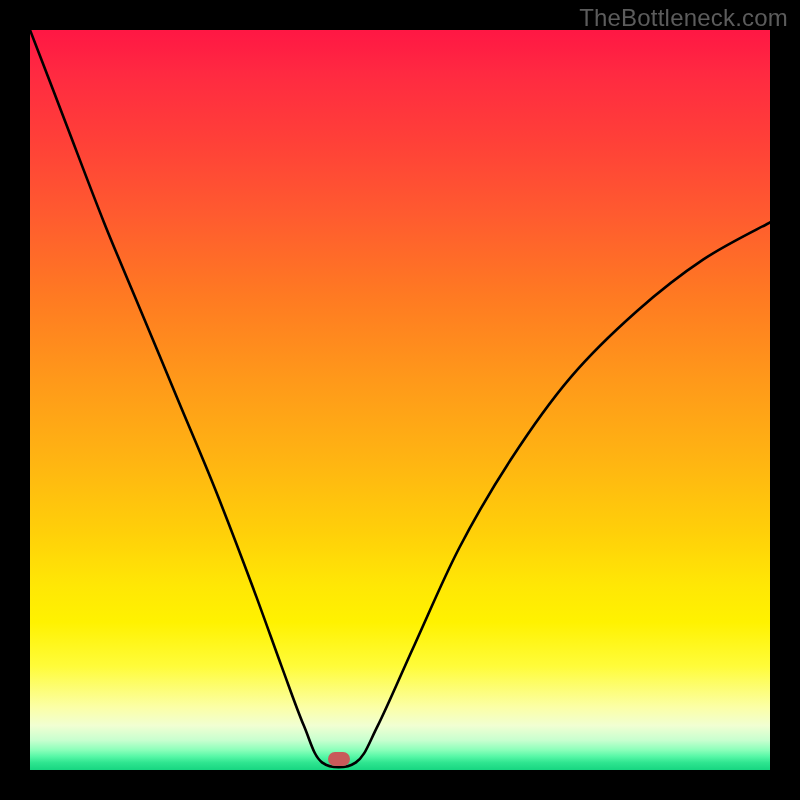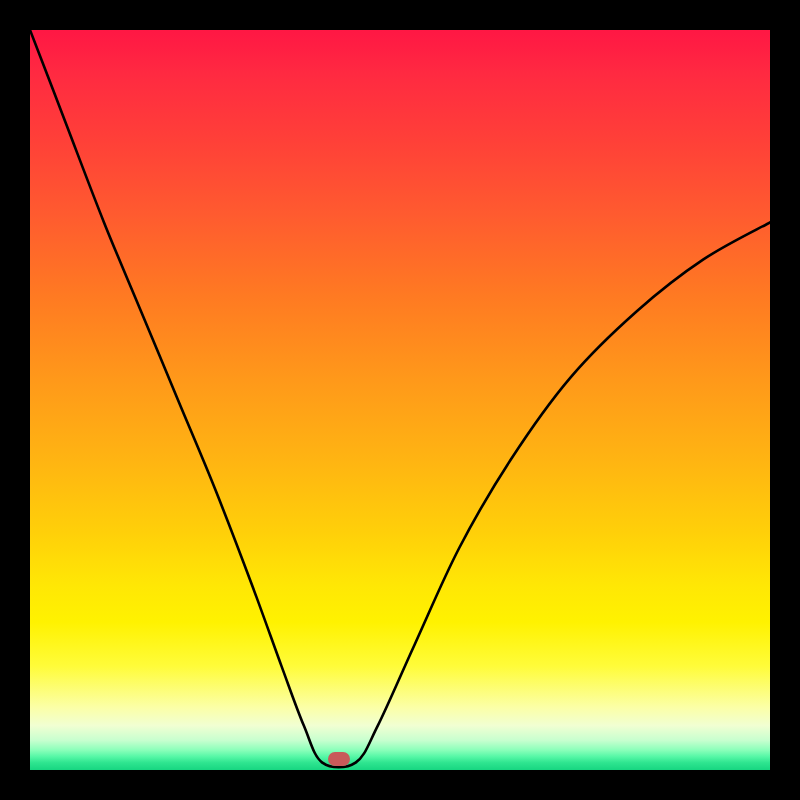--- a/index.html
+++ b/index.html
@@ -81,20 +81,21 @@
     background: #c85a5a;
     z-index: 3;
     transform: translate(-50%, -50%);
   }
 </style>
 </head>
 <body>
 
 <div class="frame">
 
+  <div class="watermark">TheBottleneck.com</div>
 
   <div class="plot-area">
     <div class="grad-main"></div>
 
     <svg class="curve-svg" viewBox="0 0 740 740" preserveAspectRatio="none">
       <path fill="none" stroke="#000" stroke-width="2.6" stroke-linecap="round" d="M 0.0 0.0 C 6.2 16.0, 24.7 64.1, 37.0 96.2 C 49.3 128.3, 61.7 161.6, 74.0 192.4 C 86.3 223.2, 98.7 251.6, 111.0 281.2 C 123.3 310.8, 135.7 340.4, 148.0 370.0 C 160.3 399.6, 172.7 428.0, 185.0 458.8 C 197.3 489.6, 210.9 525.4, 222.0 555.0 C 233.1 584.6, 243.0 613.0, 251.6 636.4 C 260.2 659.8, 267.0 679.6, 273.8 695.6 C 280.6 711.6, 283.7 726.4, 292.3 732.6 C 300.9 738.8, 316.4 738.8, 325.6 732.6 C 334.9 726.4, 337.9 715.3, 347.8 695.6 C 357.7 675.9, 371.2 643.8, 384.8 614.2 C 398.4 584.6, 413.2 548.8, 429.2 518.0 C 445.2 487.2, 462.5 457.6, 481.0 429.2 C 499.5 400.8, 519.2 372.5, 540.2 347.8 C 561.2 323.1, 584.6 300.9, 606.8 281.2 C 629.0 261.5, 651.2 244.2, 673.4 229.4 C 695.6 214.6, 728.9 198.6, 740.0 192.4" id="curve-path"></path>
     </svg>
 
     <div class="marker" id="marker" style="left: 309.32px; top: 728.9px;"></div>
   </div>

